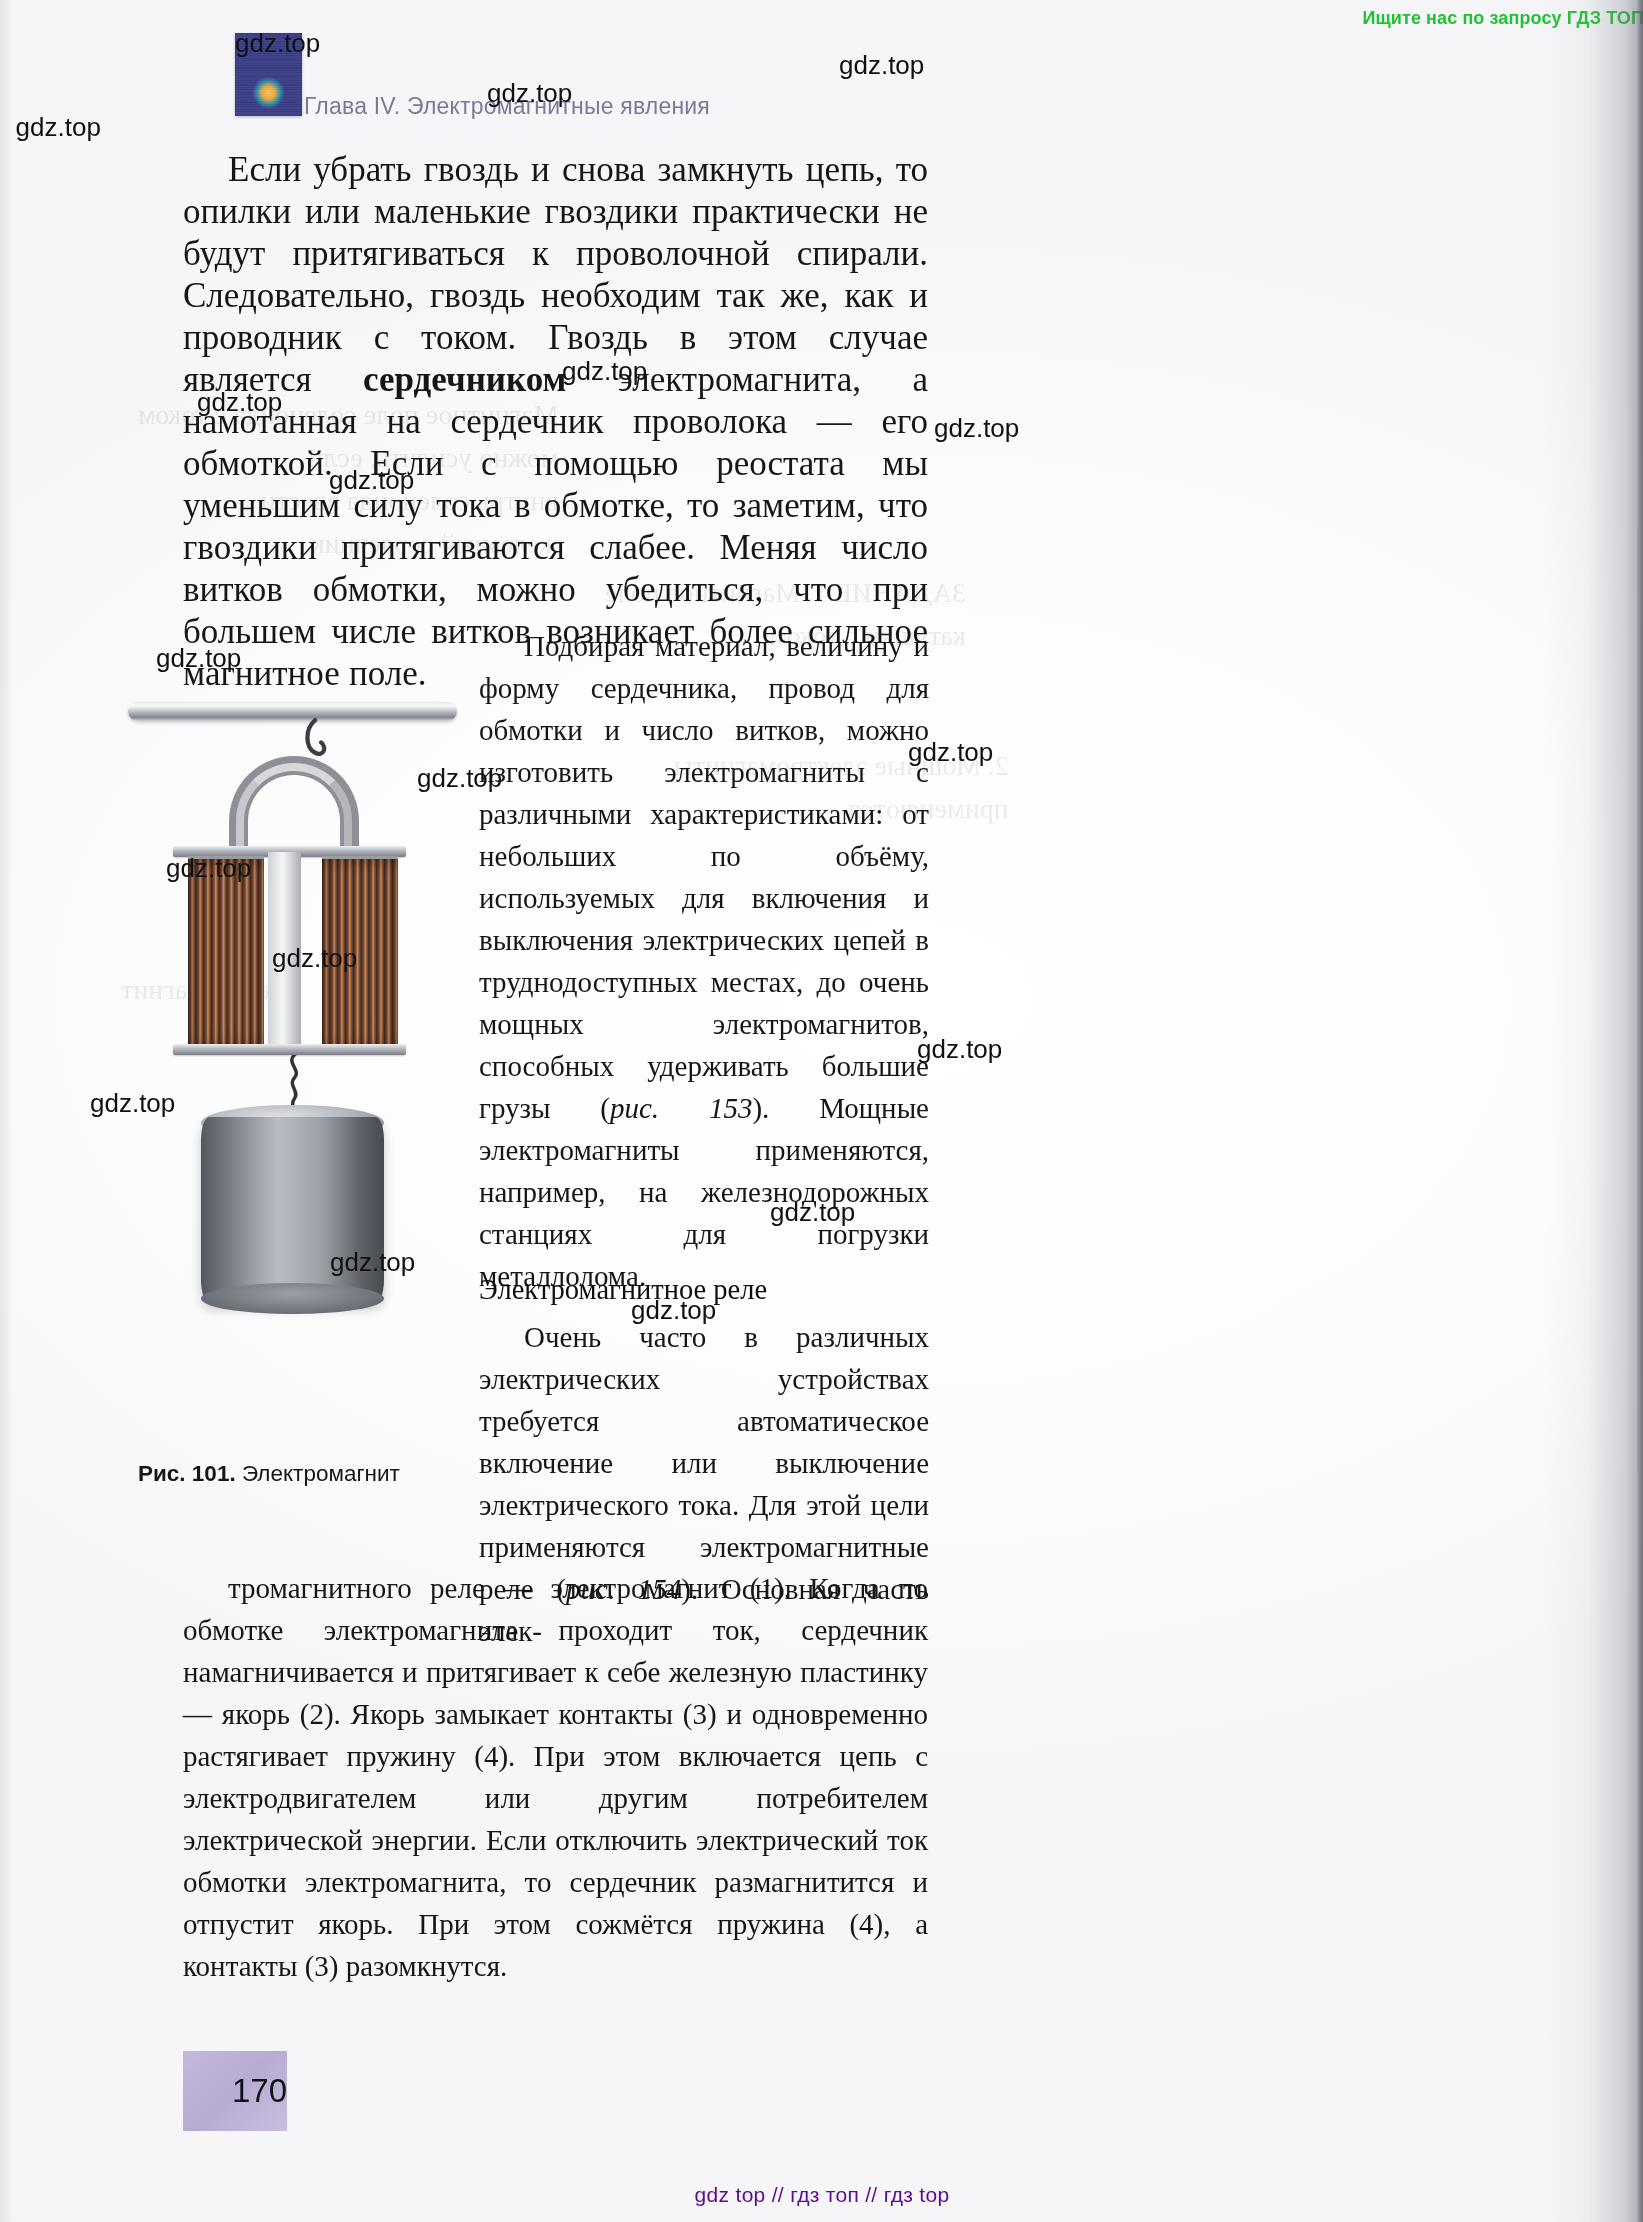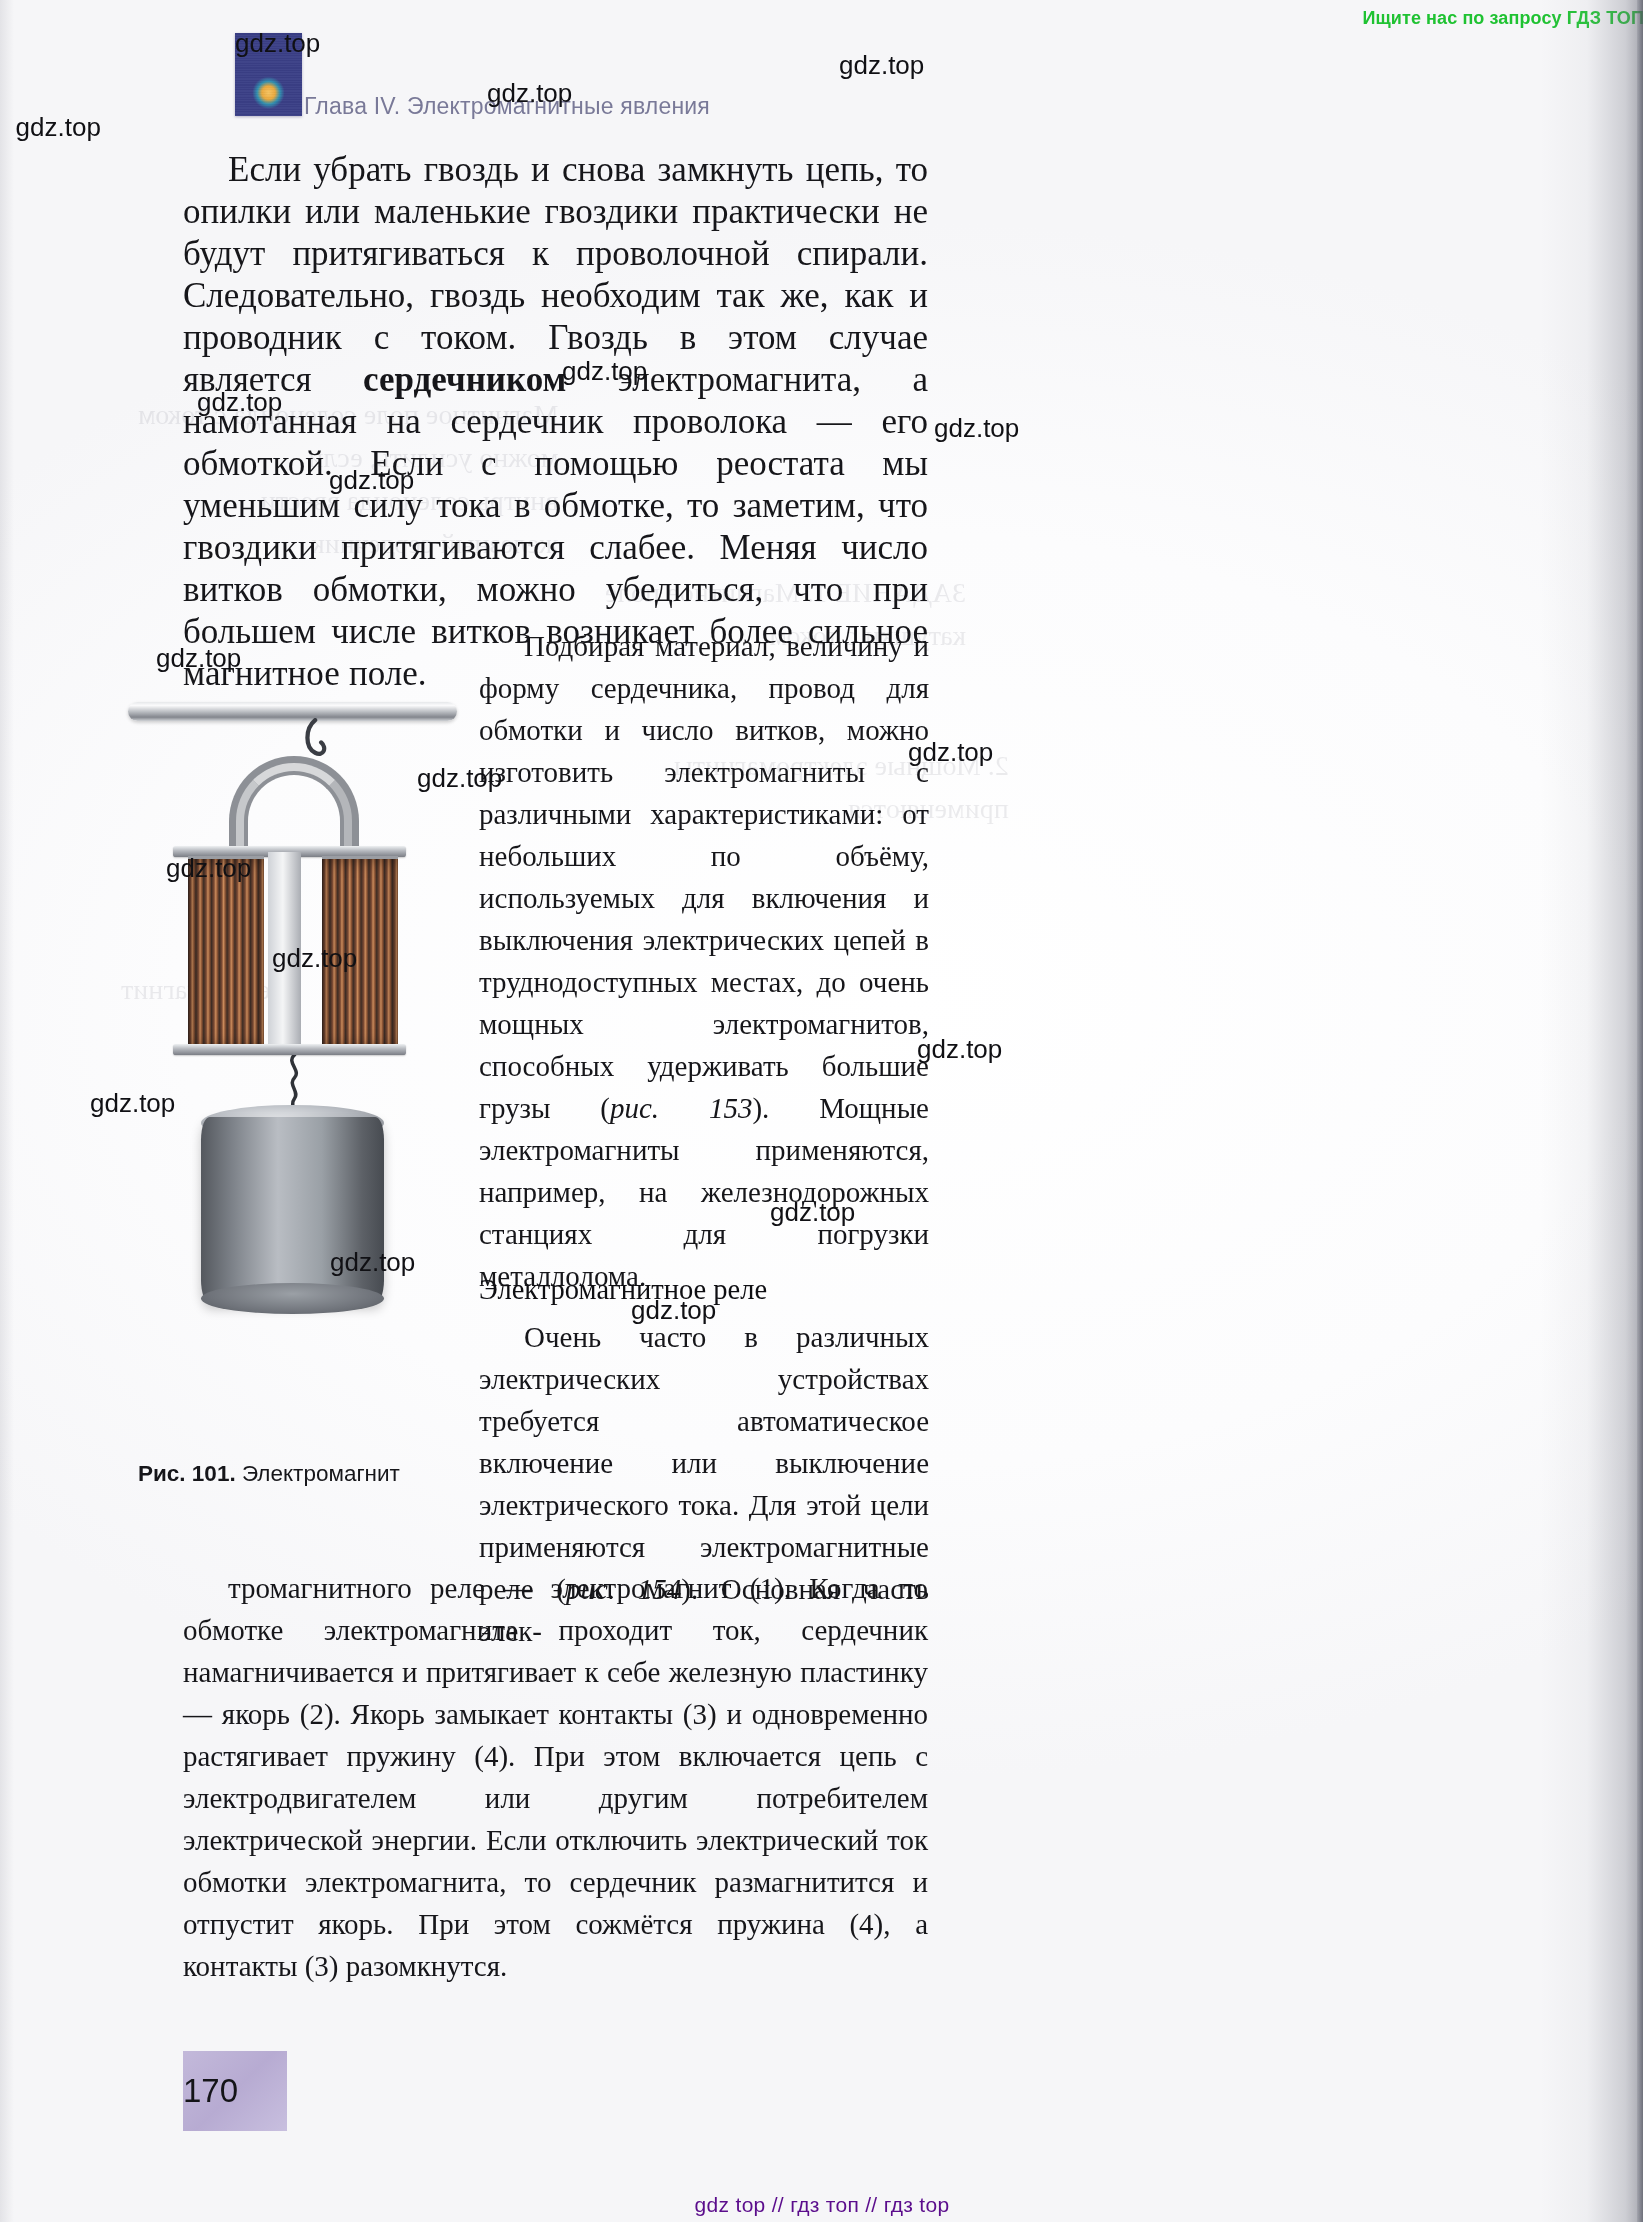--- a/index.html
+++ b/index.html
@@ -158,28 +158,28 @@
     font-size:22.5px;color:#16161a;white-space:nowrap;
   }
   .figcap b{font-weight:bold;}
 
   
   .pagenum{
     position:absolute;left:183px;top:2051px;width:104px;height:80px;
     background:linear-gradient(135deg,#c3b9da 0%,#b7abd2 50%,#c8bfdf 100%);
     color:#141418;
     font-family:"Liberation Sans","DejaVu Sans",sans-serif;
-    font-size:33px;line-height:80px;text-align:left;
+    font-size:33px;line-height:80px;text-align:right;
   }
 
   
   .footer{
     position:absolute;left:0;top:2183px;width:1644px;text-align:center;
     font-family:"Liberation Sans","DejaVu Sans",sans-serif;
-    font-size:21px;color:#5b0d8c;letter-spacing:0.3px;margin-top:10px;
+    font-size:21px;color:#5b0d8c;letter-spacing:0.3px;
   }
 
   
   .wm{
     position:absolute;
     font-family:"Liberation Sans","DejaVu Sans",sans-serif;
     font-size:26px;color:#101014;white-space:nowrap;
     pointer-events:none;
   }
   

